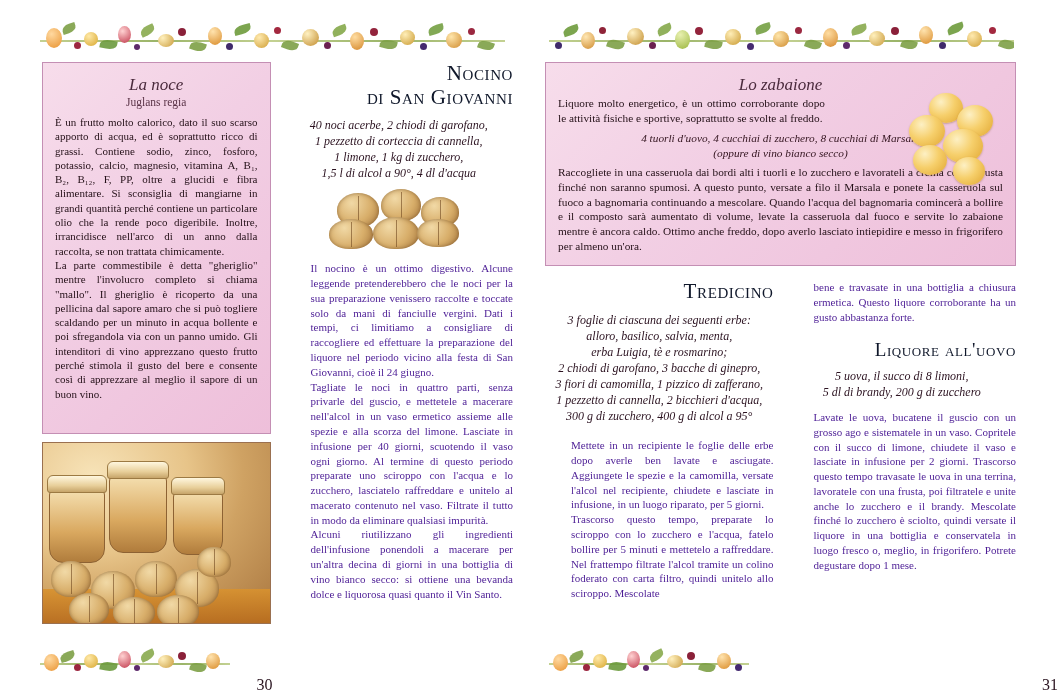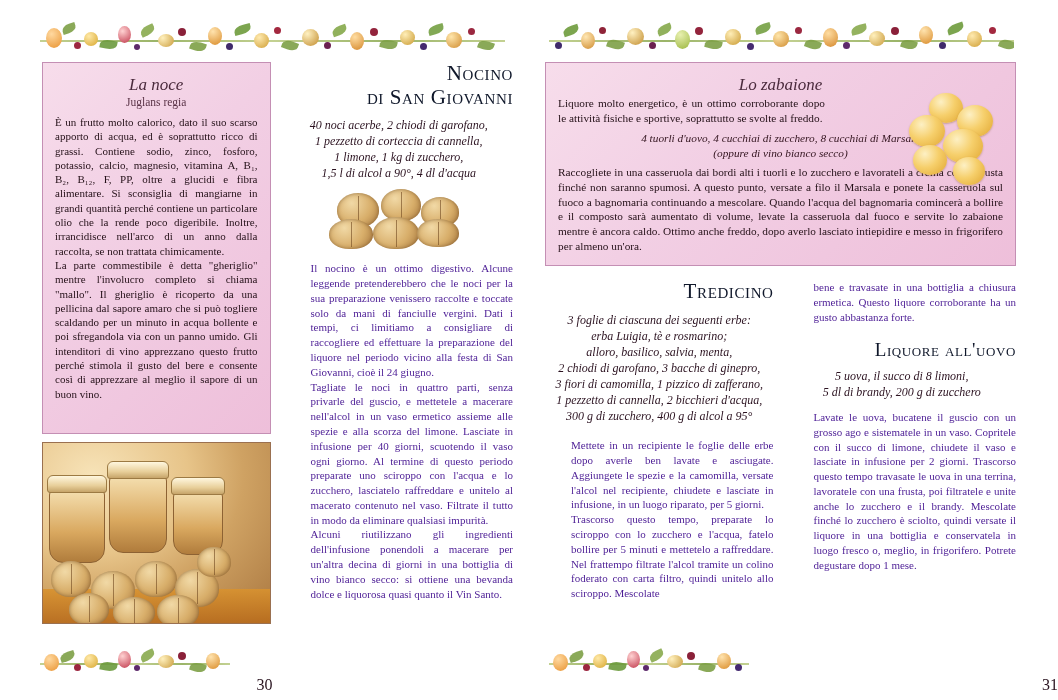--- a/index.html
+++ b/index.html
@@ -400,22 +400,22 @@
           <p>Raccogliete in una casseruola dai bordi alti i tuorli e lo zucchero e lavorateli a crema con la frusta finché non saranno spumosi. A questo punto, versate a filo il Marsala e ponete la casseruola sul fuoco a bagnomaria continuando a mescolare. Quando l'acqua del bagnomaria comincerà a bollire e il composto sarà aumentato di volume, levate la casseruola dal fuoco e servite lo zabaione mentre è ancora caldo. Ottimo anche freddo, dopo averlo lasciato intiepidire e messo in frigorifero per almeno un'ora.</p>
         </div>
       </div>
 
       <div class="cols" style="padding-top:14px;height:auto;">
 
         <div class="col">
           <div class="recipe-title">Tredicino</div>
           <div class="ingredients">
             <div>3 foglie di ciascuna dei seguenti erbe:</div>
+            <div>alloro, basilico, salvia, menta,</div>
             <div>erba Luigia, tè e rosmarino;</div>
-            <div>alloro, basilico, salvia, menta,</div>
             <div>2 chiodi di garofano, 3 bacche di ginepro,</div>
             <div>3 fiori di camomilla, 1 pizzico di zafferano,</div>
             <div>1 pezzetto di cannella, 2 bicchieri d'acqua,</div>
             <div>300 g di zucchero, 400 g di alcol a 95°</div>
           </div>
           <div class="body-text mt14">
             <p>Mettete in un recipiente le foglie delle erbe dopo averle ben lavate e asciugate. Aggiungete le spezie e la camomilla, versate l'alcol nel recipiente, chiudete e lasciate in infusione, in un luogo riparato, per 5 giorni.</p>
             <p>Trascorso questo tempo, preparate lo sciroppo con lo zucchero e l'acqua, fatelo bollire per 5 minuti e mettetelo a raffreddare. Nel frattempo filtrate l'alcol tramite un colino foderato con carta filtro, quindi unitelo allo sciroppo. Mescolate</p>
           </div>
         </div>

